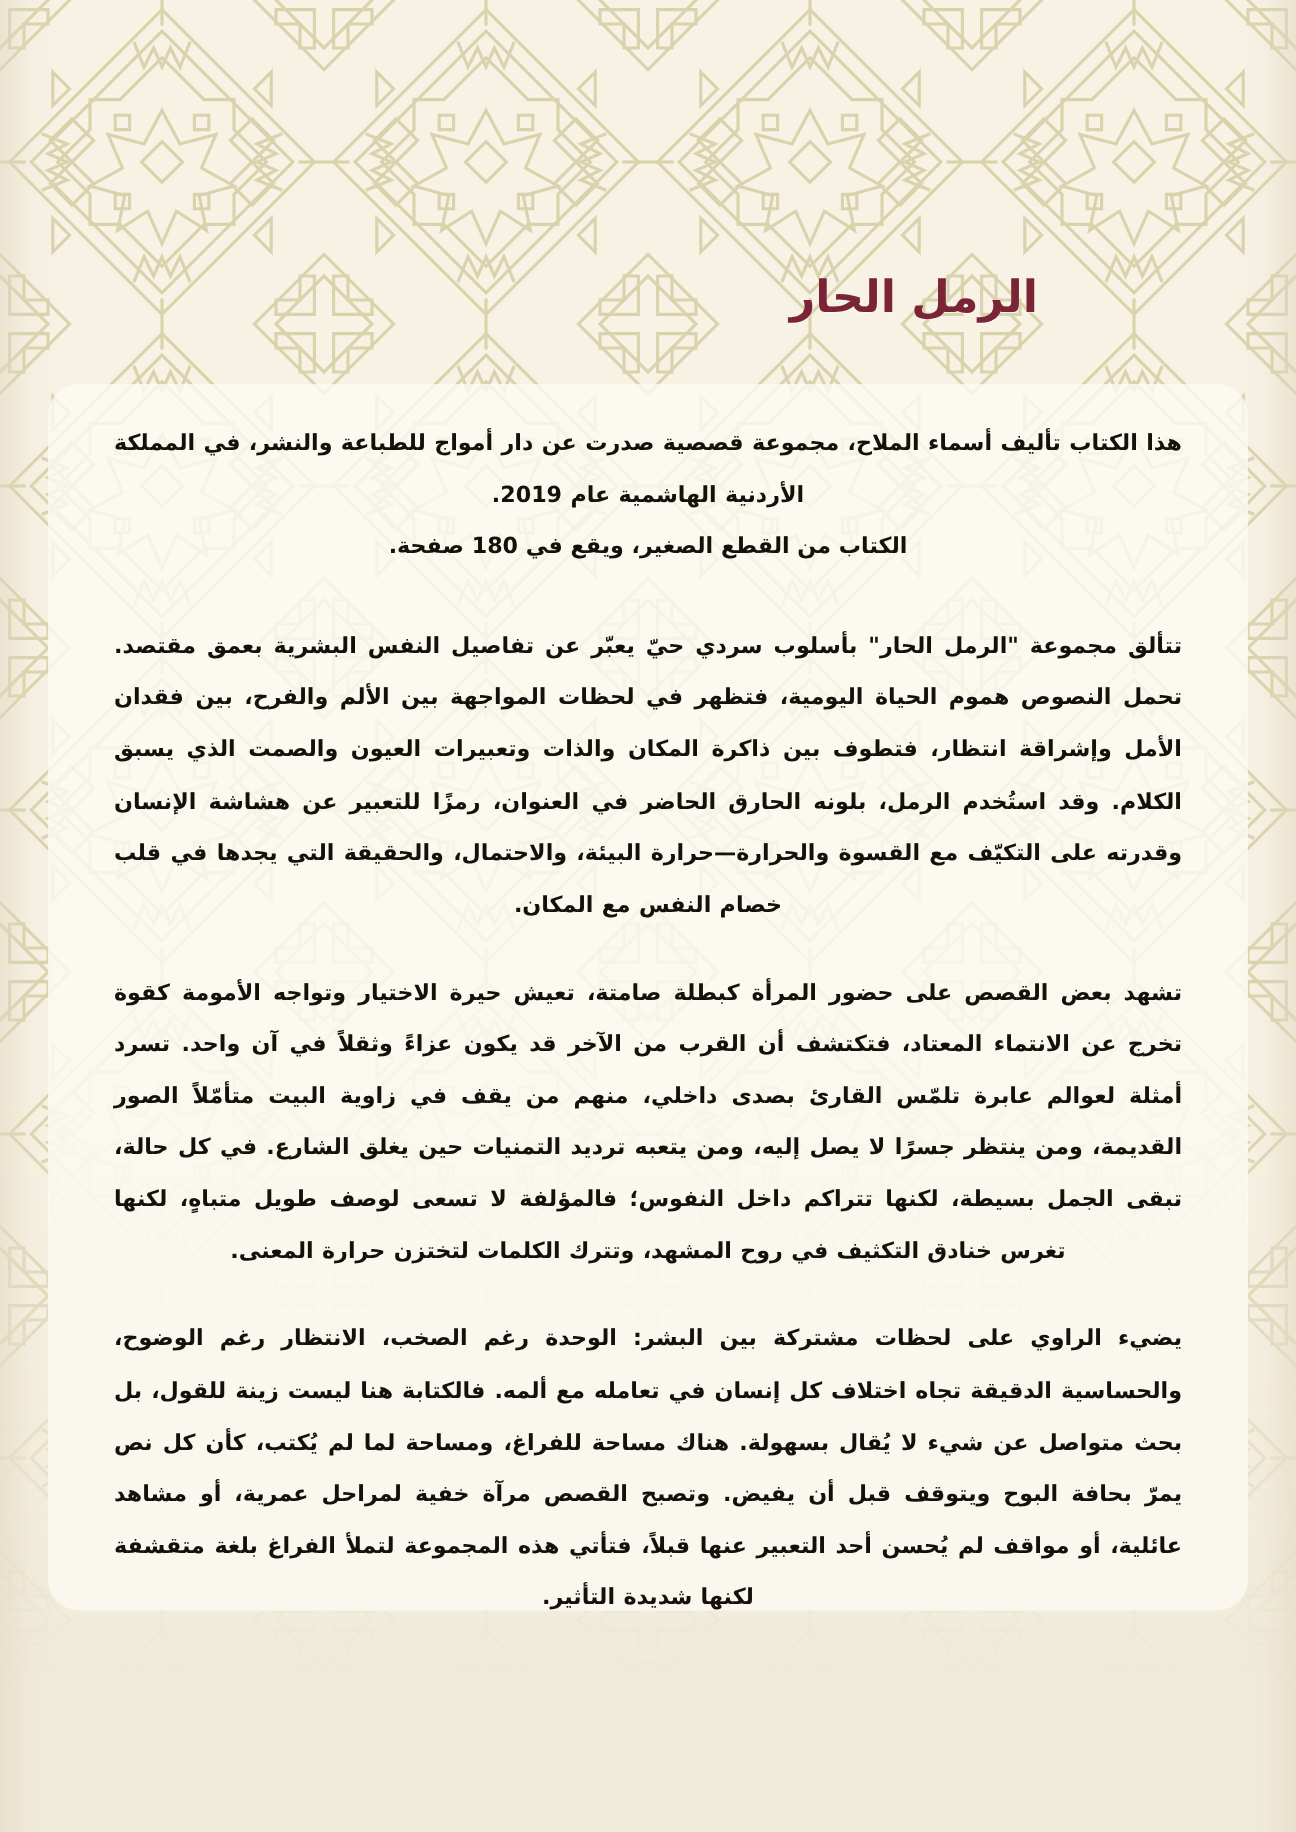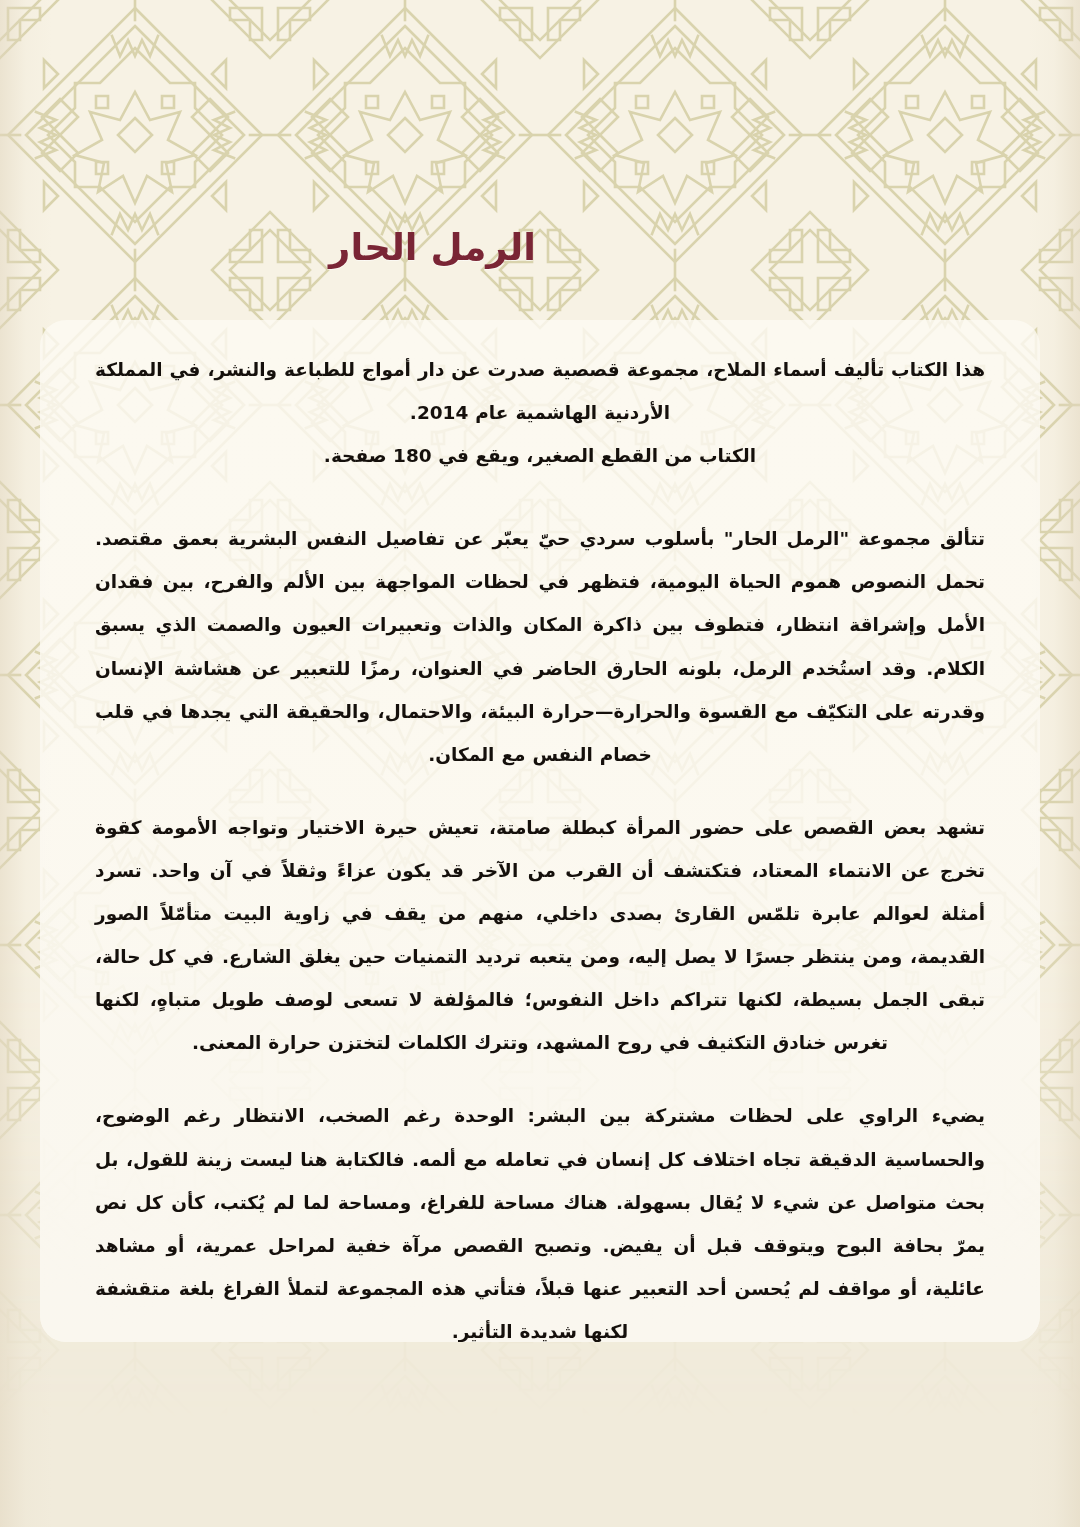--- a/index.html
+++ b/index.html
@@ -71,21 +71,21 @@
         rgba(226,215,192,0.10) 1054px,
         rgba(226,215,192,0.55) 1080px);
   }
 
   
   #title-wrap {
     position: absolute;
     left: 0;
     top: 225px;
     width: 865px;
-    text-align: center;
+    text-align: right;
     z-index: 5;
   }
 
   #doc-title {
     display: inline-block;
     margin: 0;
     font-family: "DejaVu Sans", "Liberation Sans", sans-serif;
     font-size: 37px;
     font-weight: bold;
     line-height: 1.25;
@@ -232,21 +232,21 @@
   <div id="edge-shade"></div>
 
   <div id="title-wrap">
     <h1 id="doc-title">الرمل الحار</h1>
   </div>
 
   <div id="content-card">
     <div id="card-body">
 
       <div id="block-intro">
-        <p class="para">هذا الكتاب تأليف أسماء الملاح، مجموعة قصصية صدرت عن دار أمواج للطباعة والنشر، في المملكة الأردنية الهاشمية عام 2014.</p>
+        <p class="para">هذا الكتاب تأليف أسماء الملاح، مجموعة قصصية صدرت عن دار أمواج للطباعة والنشر، في المملكة الأردنية الهاشمية عام 2019.</p>
         <p id="line-pages">الكتاب من القطع الصغير، ويقع في 180 صفحة.</p>
       </div>
 
       <div class="gap-lg"></div>
 
       <p class="para">تتألق مجموعة "الرمل الحار" بأسلوب سردي حيّ يعبّر عن تفاصيل النفس البشرية بعمق مقتصد. تحمل النصوص هموم الحياة اليومية، فتظهر في لحظات المواجهة بين الألم والفرح، بين فقدان الأمل وإشراقة انتظار، فتطوف بين ذاكرة المكان والذات وتعبيرات العيون والصمت الذي يسبق الكلام. وقد استُخدم الرمل، بلونه الحارق الحاضر في العنوان، رمزًا للتعبير عن هشاشة الإنسان وقدرته على التكيّف مع القسوة والحرارة—حرارة البيئة، والاحتمال، والحقيقة التي يجدها في قلب خصام النفس مع المكان.</p>
 
       <div class="gap-md"></div>
 
       <p class="para">تشهد بعض القصص على حضور المرأة كبطلة صامتة، تعيش حيرة الاختيار وتواجه الأمومة كقوة تخرج عن الانتماء المعتاد، فتكتشف أن القرب من الآخر قد يكون عزاءً وثقلاً في آن واحد. تسرد أمثلة لعوالم عابرة تلمّس القارئ بصدى داخلي، منهم من يقف في زاوية البيت متأمّلاً الصور القديمة، ومن ينتظر جسرًا لا يصل إليه، ومن يتعبه ترديد التمنيات حين يغلق الشارع. في كل حالة، تبقى الجمل بسيطة، لكنها تتراكم داخل النفوس؛ فالمؤلفة لا تسعى لوصف طويل متباهٍ، لكنها تغرس خنادق التكثيف في روح المشهد، وتترك الكلمات لتختزن حرارة المعنى.</p>

